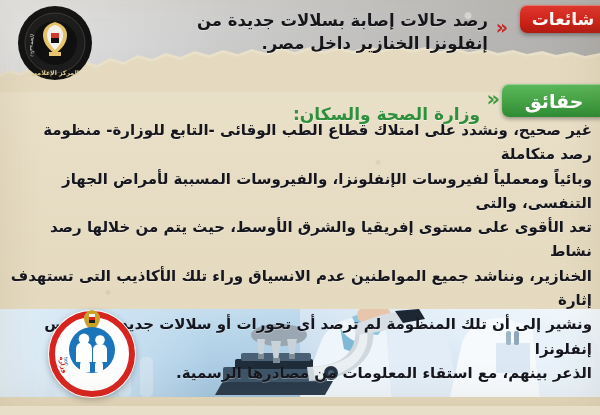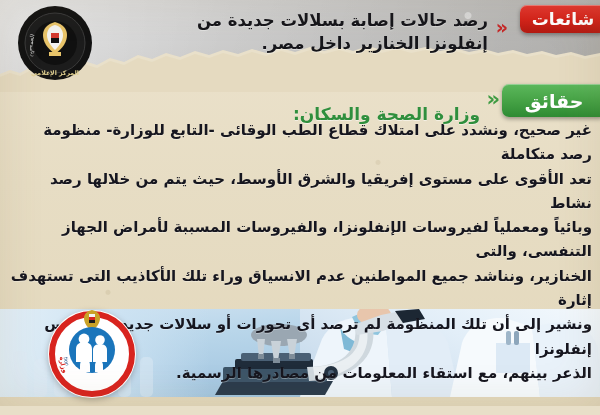--- a/index.html
+++ b/index.html
@@ -166,22 +166,22 @@
   <span class="chev chev-head">«</span>
 
   <div class="badge badge-rumors">شائعات</div>
 
   <div class="badge badge-facts">حقائق</div>
   <span class="chev chev-facts">«</span>
   <div class="ministry-line">وزارة الصحة والسكان:</div>
 
   <div class="body-text">
     <p>غير صحيح، ونشدد على امتلاك قطاع الطب الوقائى -التابع للوزارة- منظومة رصد متكاملة</p>
+    <p>وبائياً ومعملياً لفيروسات الإنفلونزا، والفيروسات المسببة لأمراض الجهاز التنفسى، والتى</p>
     <p>تعد الأقوى على مستوى إفريقيا والشرق الأوسط، حيث يتم من خلالها رصد نشاط</p>
-    <p>وبائياً ومعملياً لفيروسات الإنفلونزا، والفيروسات المسببة لأمراض الجهاز التنفسى، والتى</p>
     <p>الخنازير، ونناشد جميع المواطنين عدم الانسياق وراء تلك الأكاذيب التى تستهدف إثارة</p>
     <p>ونشير إلى أن تلك المنظومة لم ترصد أى تحورات أو سلالات جديدة لفيروس إنفلونزا</p>
     <p>الذعر بينهم، مع استقاء المعلومات من مصادرها الرسمية.</p>
   </div>
 
   <div class="photo">
     <div class="coat"></div>
     <div class="blur-left"></div>
 
     <svg class="tubes" viewBox="0 0 170 62">

